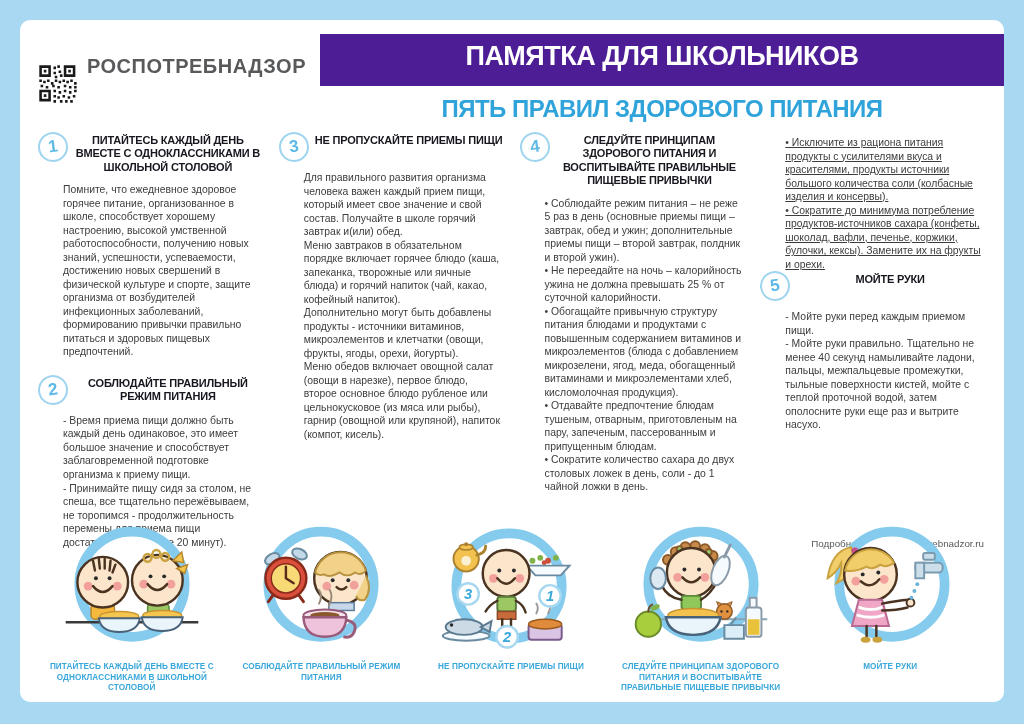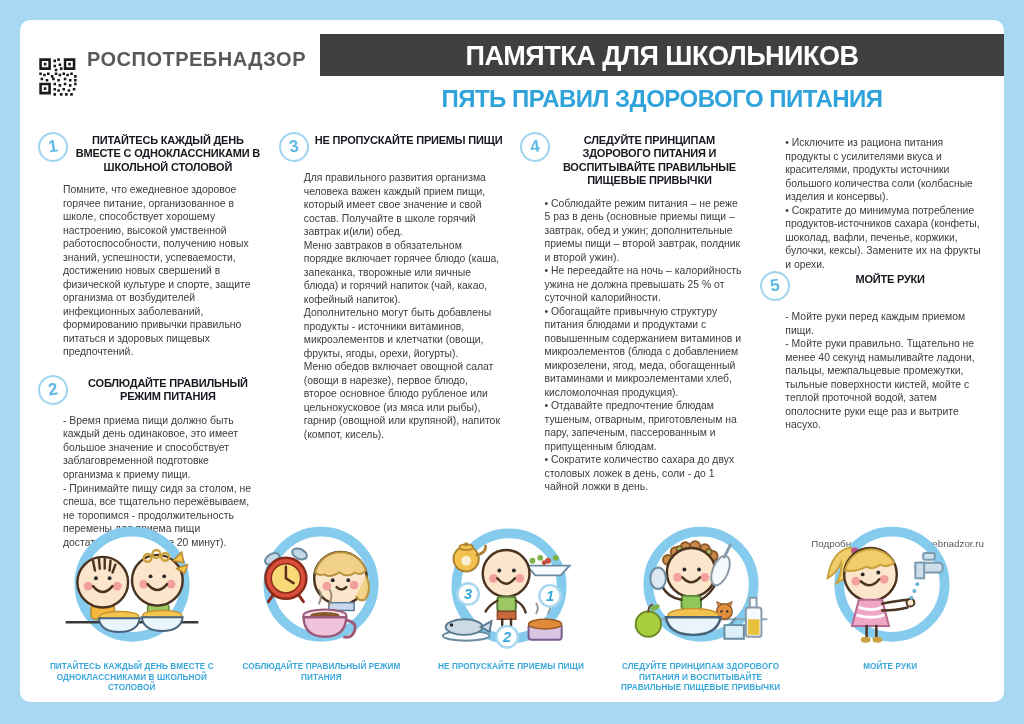--- a/index.html
+++ b/index.html
@@ -1,38 +1,38 @@
 <!DOCTYPE html>
 <html><head>
 <meta charset="utf-8">
 <style>
   * { margin:0; padding:0; box-sizing:border-box; }
   html,body { width:1024px; height:724px; }
   body { font-family:"Liberation Sans", sans-serif; background:#A9D9F2; position:relative; overflow:hidden; }
   .content { position:absolute; left:20px; top:20px; right:20px; bottom:22px; background:#fff; border-radius:10px; padding:14px 20px 8px 18px; display:flex; flex-direction:column; }
 
   
-  header { display:flex; align-items:flex-start; height:88px; flex:0 0 auto; }
+  header { display:flex; align-items:center; height:88px; flex:0 0 auto; }
   .logo-block { width:268px; display:flex; gap:9px; padding-top:12px; }
   .logo-text { padding-top:2px; }
   .org-name { font-size:20px; font-weight:bold; color:#58595B; letter-spacing:.5px; white-space:nowrap; }
   .org-sub { font-size:8.6px; font-weight:bold; color:#58595B; margin-top:5px; line-height:1.45; letter-spacing:.2px; }
   .phone { color:#E6332A; }
   .title-block { flex:1; margin-left:14px; margin-right:-20px; }
-  .banner { background:#404040; color:#fff; text-align:center; font-size:27px; font-weight:bold; letter-spacing:-.5px; padding:7px 0 4px; }
+  .banner { background:#4c1d95; color:#fff; text-align:center; font-size:27px; font-weight:bold; letter-spacing:-.5px; padding:7px 0 14px; }
   .subtitle { text-align:center; color:#2FA3DA; font-size:24px; font-weight:bold; letter-spacing:-.5px; margin-top:9px; }
 
   
   main { flex:1 1 auto; display:grid; grid-template-columns:1fr 1fr 1fr 1fr; column-gap:17px; margin-top:10px; min-height:0; }
   .col { display:flex; flex-direction:column; min-width:0; }
   .rule-head { display:flex; align-items:flex-start; gap:6px; }
   .num { flex:0 0 30px; width:30px; height:30px; border:2px solid #9FD4EF; border-radius:50%; color:#5FB9E6; font-size:17px; font-weight:bold; display:flex; align-items:center; justify-content:center; transform:rotate(-8deg); }
   .rule-head h3 { flex:1; text-align:center; font-size:11px; line-height:1.22; color:#17171F; letter-spacing:-.2px; padding-top:2px; }
   .body { font-size:10.4px; line-height:1.3; color:#3C3C3C; margin:9px 0 0 25px; white-space:pre-line; }
-  .body.cont { margin-top:4px; }
+  .body.cont { margin-top:4px;text-decoration:underline; }
   .rule + .rule { margin-top:16px; }
   .more { margin-top:auto; padding-top:6px; text-align:right; font-size:9.8px; color:#58595B; }
 
   
   .illustrations { flex:0 0 auto; display:grid; grid-template-columns:repeat(5,1fr); column-gap:2px; margin-top:2px; }
   figure { display:flex; flex-direction:column; align-items:center; }
   figure svg { width:156px; height:140px; }
   figcaption { font-size:8.2px; font-weight:bold; color:#3AA7DB; text-align:center; line-height:1.3; max-width:170px; margin-top:2px; letter-spacing:.1px; }
   .st { stroke:#4a3421; stroke-width:2.5; fill:none; stroke-linecap:round; }
 </style>

